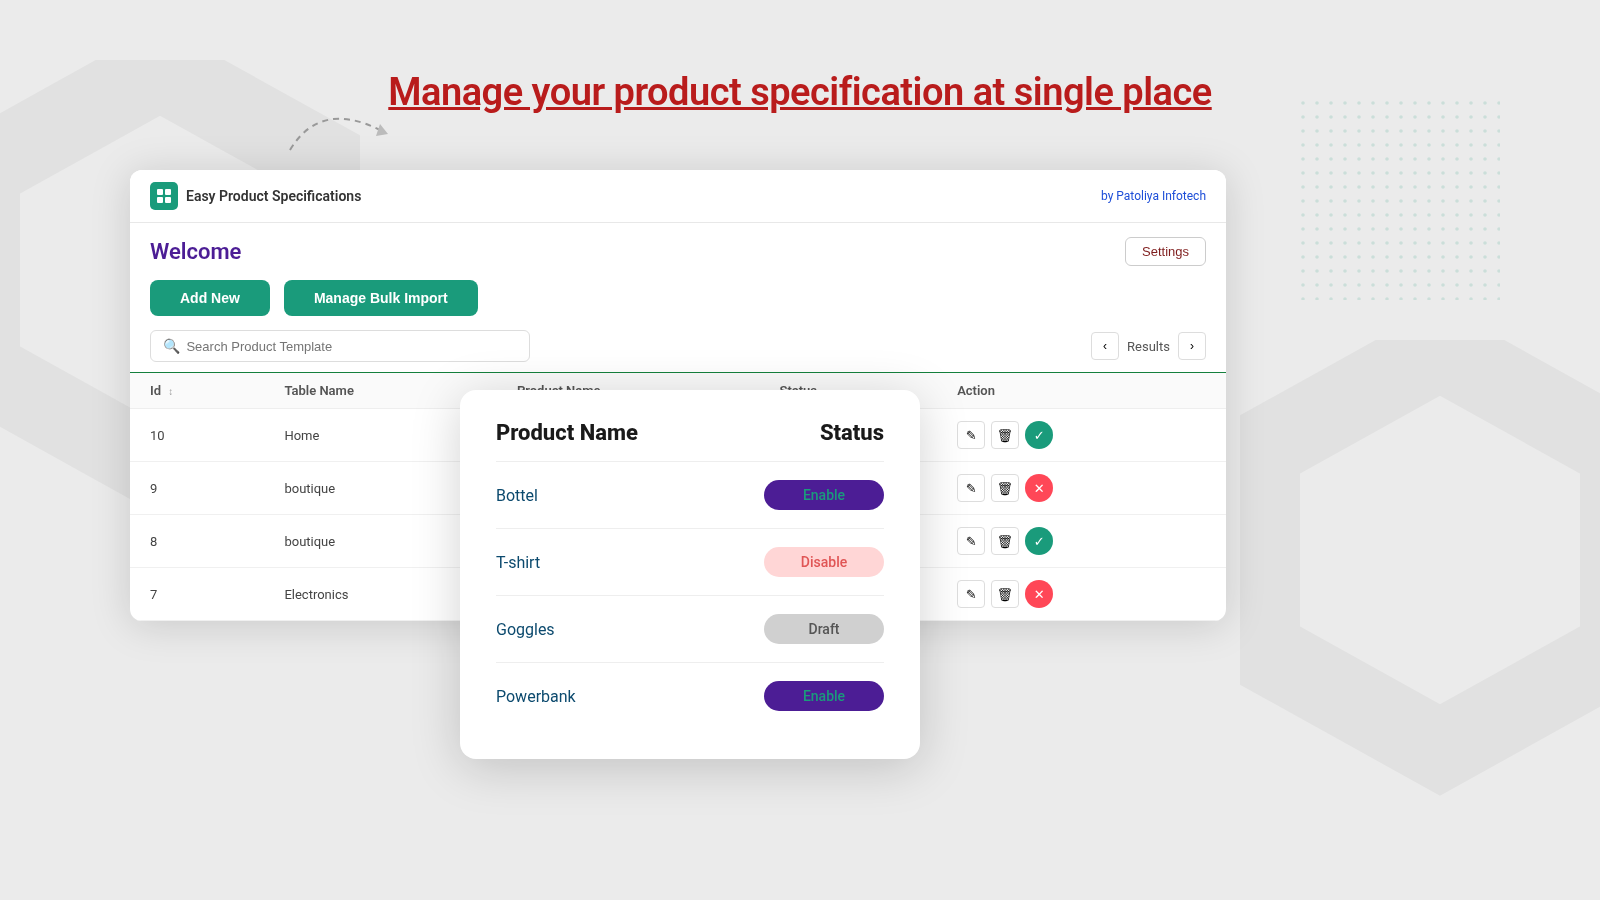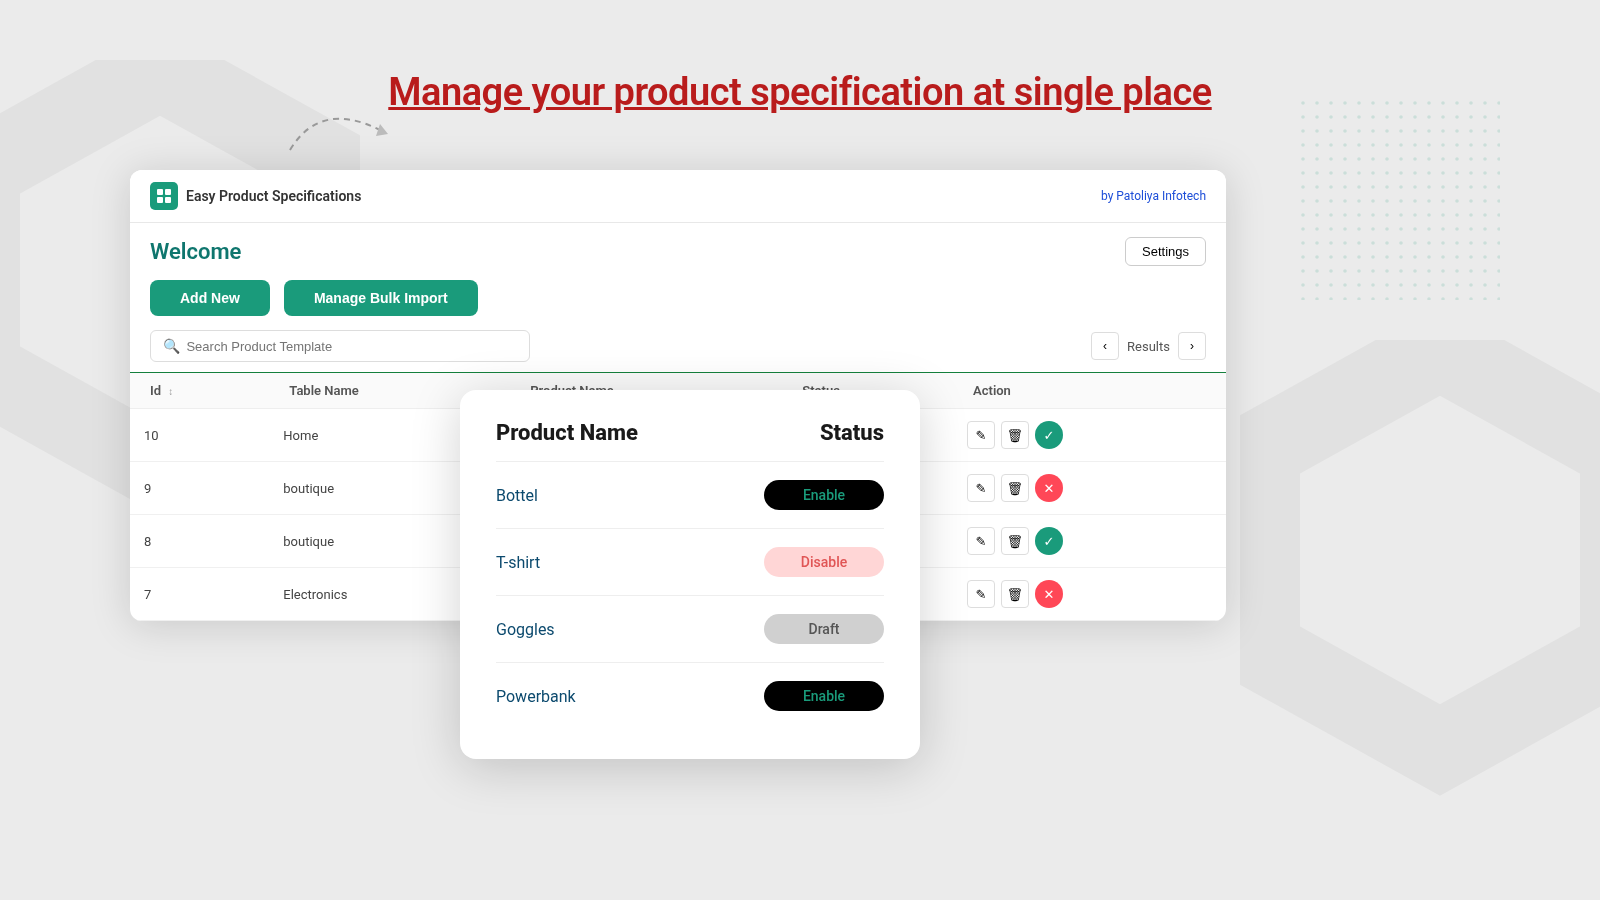--- a/index.html
+++ b/index.html
@@ -100,30 +100,30 @@
       padding: 14px 20px;
       display: flex;
       align-items: center;
       justify-content: space-between;
       background: #fff;
     }
 
     .welcome-title {
       font-size: 22px;
       font-weight: 600;
-      color: #0f766e;
+      color: #4c1d95;
     }
 
     .settings-btn {
       border: 1px solid #ccc;
       background: white;
       padding: 6px 16px;
       border-radius: 6px;
       font-size: 13px;
-      color: #000000;
+      color: #7f1d1d;
       cursor: pointer;
     }
 
     
     .action-buttons {
       padding: 0 20px 14px;
       display: flex;
       gap: 14px;
     }
 
@@ -208,21 +208,21 @@
       text-align: left;
       font-size: 13px;
       font-weight: 600;
       color: #555;
       border-bottom: 1px solid #eee;
       border-top: 1px solid #15803d;
       background: #fafafa;
     }
 
     .data-table td {
-      padding: 12px 14px;
+      padding: 12px 20px;
       font-size: 13px;
       color: #444;
       border-bottom: 1px solid #f0f0f0;
     }
 
     .sort-icon {
       font-size: 10px;
       color: #999;
       margin-left: 4px;
     }
@@ -321,21 +321,21 @@
     .status-badge {
       padding: 7px 28px;
       border-radius: 20px;
       font-size: 14px;
       font-weight: 500;
       min-width: 120px;
       text-align: center;
     }
 
     .status-enable {
-      background: #000000;
+      background: #4c1d95;
       color: #1a9b7b;
     }
 
     .status-disable {
       background: #ffd6d6;
       color: #e05555;
     }
 
     .status-draft {
       background: #d0d0d0;

